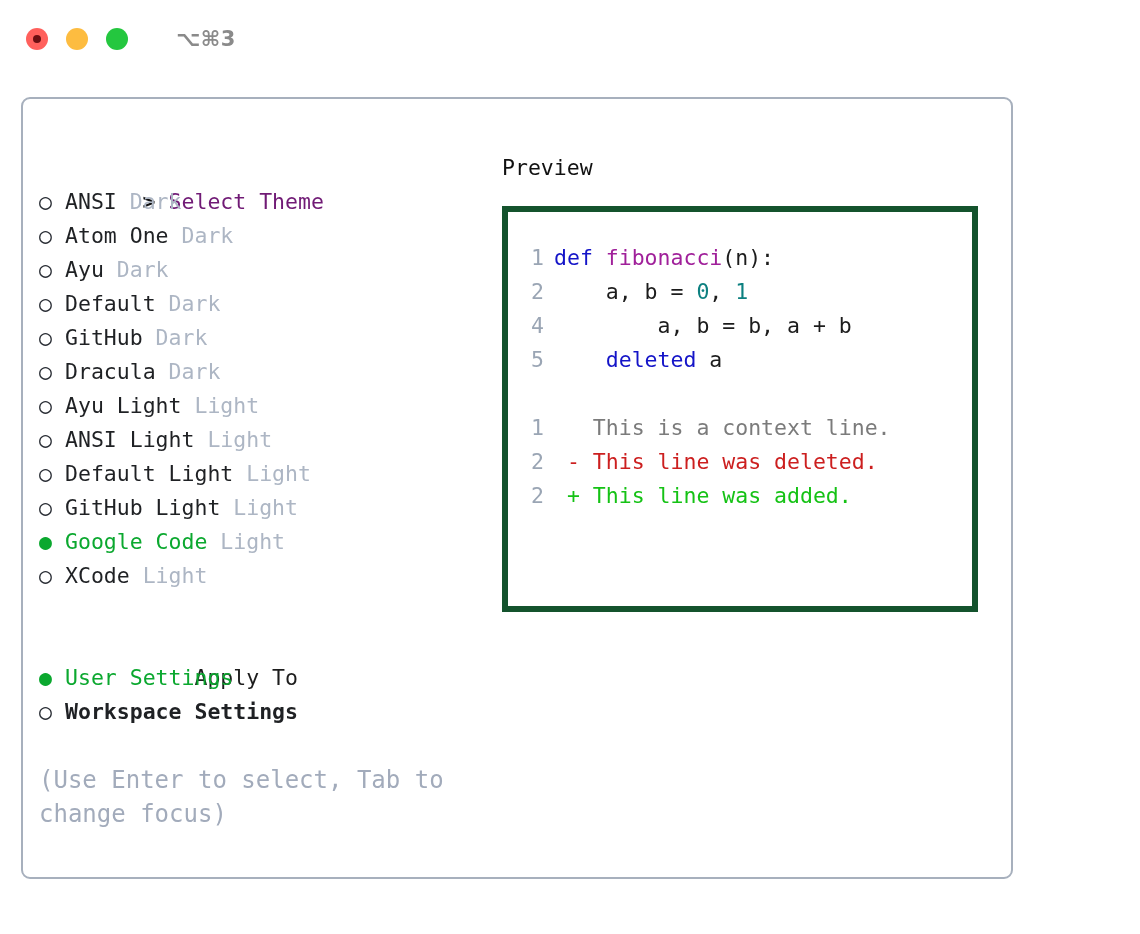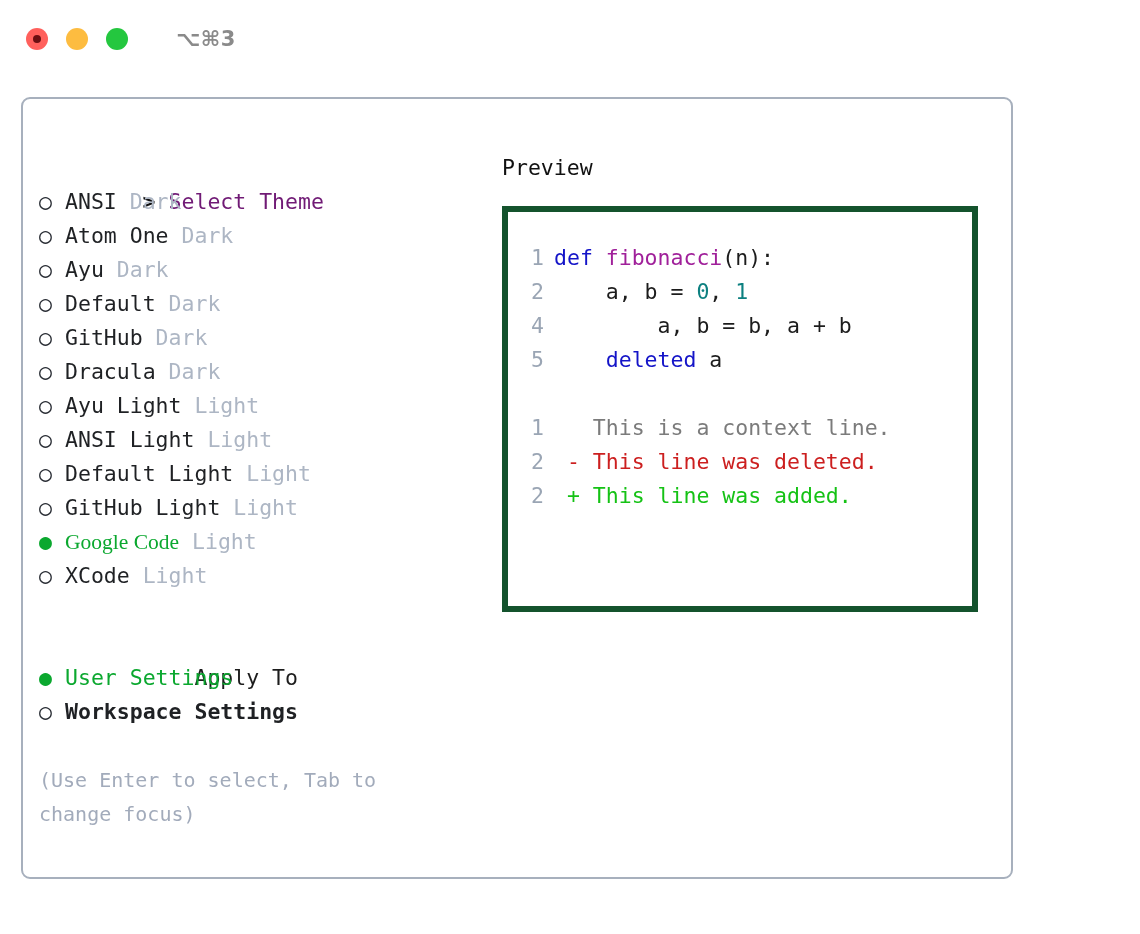--- a/index.html
+++ b/index.html
@@ -96,34 +96,34 @@
     display: inline-block;
     width: 26px;
     white-space: pre;
   }
   #select-theme-header {
     font-weight: 400;
     color: #701a75;
     font-size: 21.5px;
   }
   .theme-name { color: #1f2124; }
-  .theme-name.selected { color: #0ba82f; font-family: Liberation Serif, serif; }
+  .theme-name.selected { color: #0ba82f; }
   .theme-kind { color: #adb6c4; }
   .marker.filled   { color: #0ba82f; }
   .marker.hollow   { color: #2b2f36; }
   .marker.caret    { color: #111111; font-weight: 700; }
 
   #apply-section { margin-top: 34px; }
   #apply-to-header { color: #1c1c1c; }
   .apply-label.selected   { color: #0ba82f; }
   .apply-label.unselected { color: #1f2124; font-weight: bold; }
 
   #hint {
     margin-top: 34px;
-    font-size: 20px;
+    font-size: 24px;
     line-height: 34px;
     color: #a2abbb;
     width: 410px;
     white-space: pre-wrap;
   }
 
   
   #right-col {
     position: absolute;
     left: 479px;

